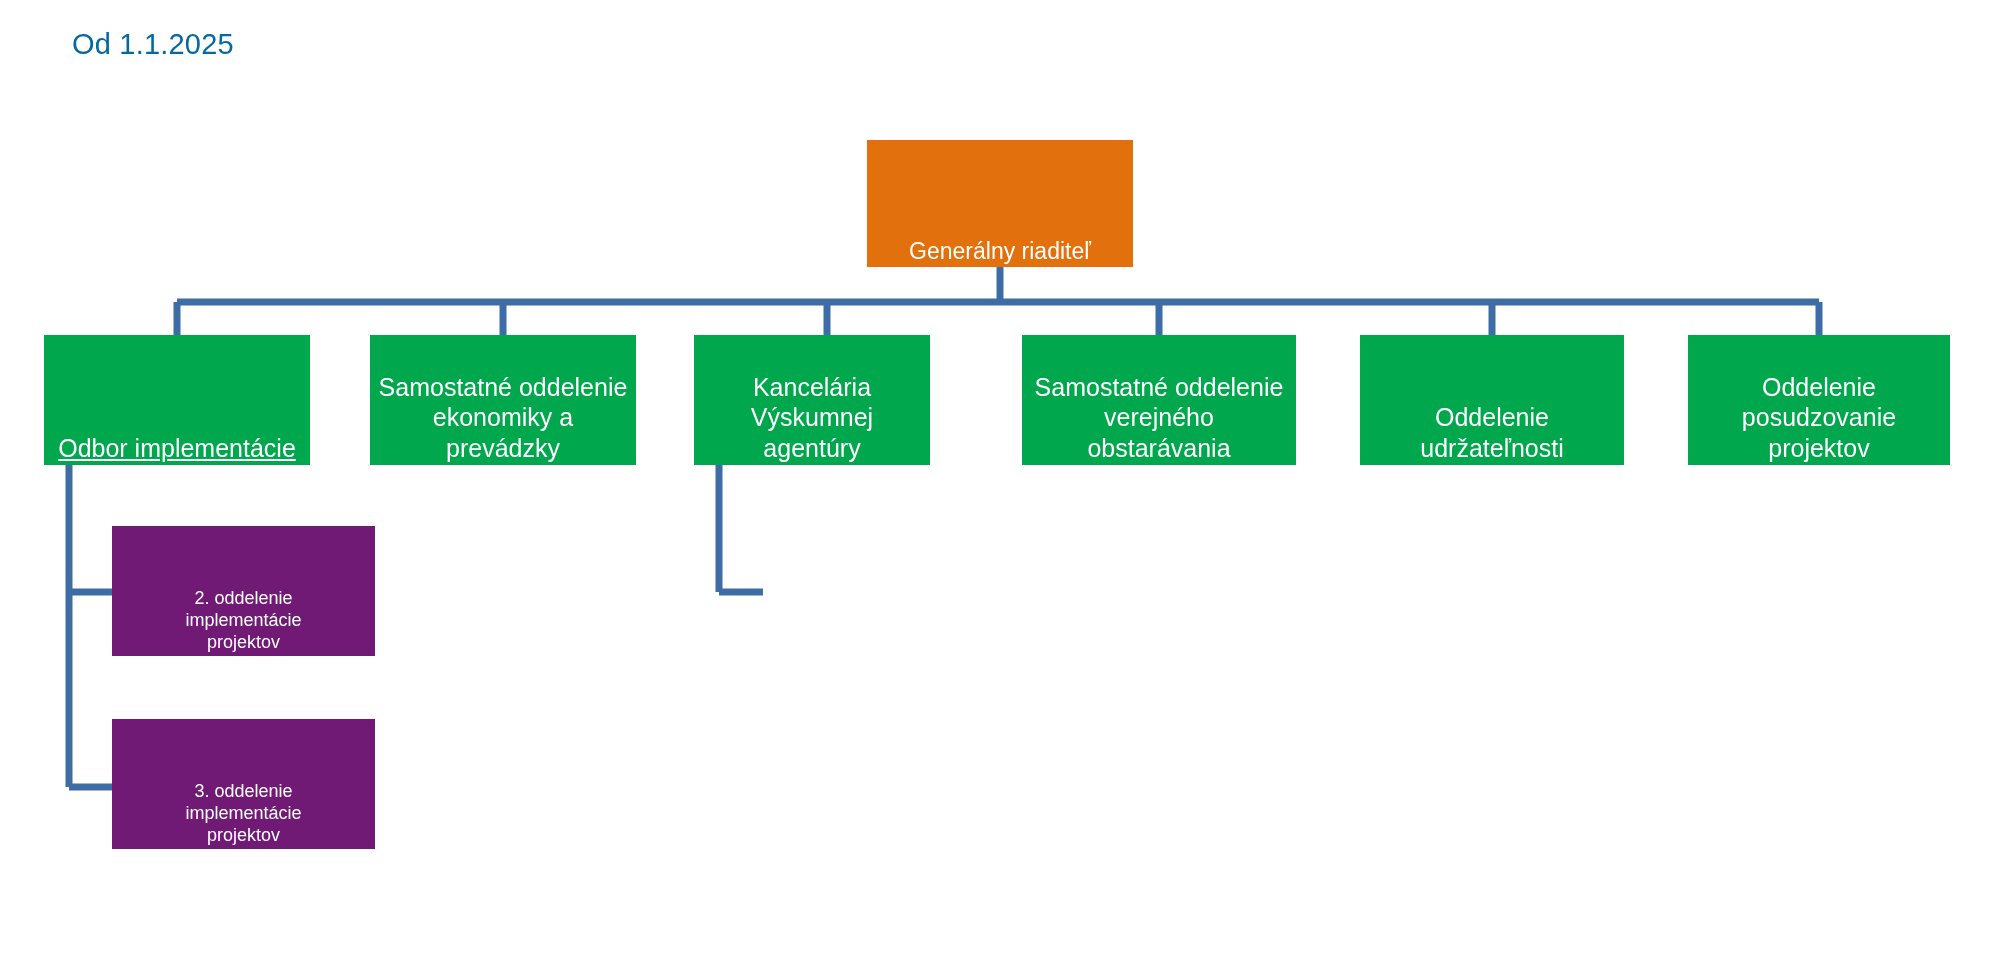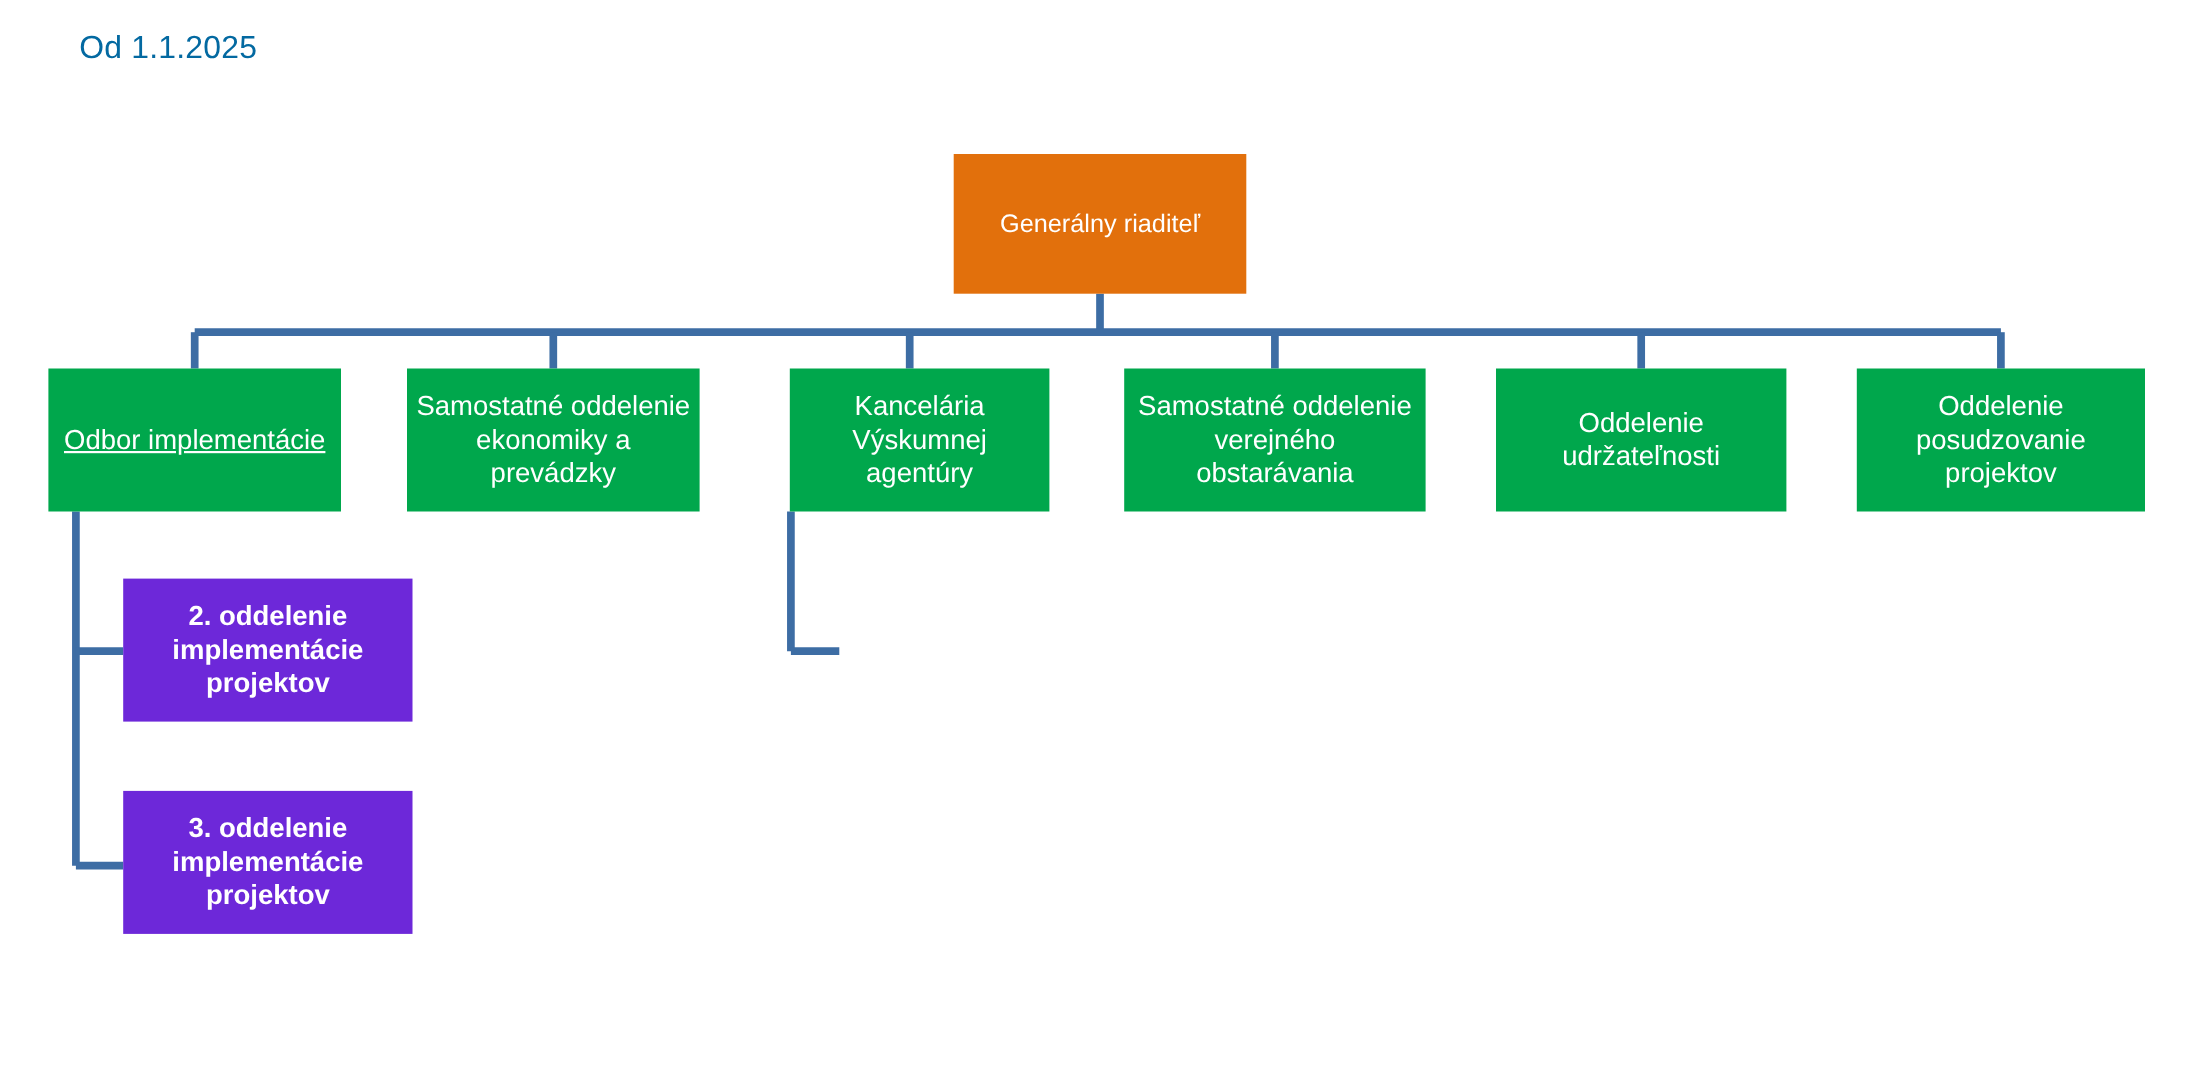--- a/index.html
+++ b/index.html
@@ -43,21 +43,21 @@
     width: 2000px;
     height: 968px;
     pointer-events: none;
   }
 
   
   .node {
     position: absolute;
     box-sizing: border-box;
     display: flex;
-    align-items: center;
+    align-items: flex-end;
     justify-content: center;
     text-align: center;
     color: #ffffff;
     line-height: 1.22;
     padding: 2px 6px;
   }
   .node .node-label {
     display: block;
     width: 100%;
     white-space: pre-line;
@@ -65,23 +65,22 @@
 
   .node.root {
     background: #e2700c;
     font-size: 23px;
   }
   .node.level1 {
     background: #00a74c;
     font-size: 25px;
   }
   .node.level2 {
-    background: #6d28d9;
-    font-size: 25px;
-    font-weight: bold;
+    background: #701a75;
+    font-size: 18px;
   }
 </style>
 </head>
 <body>
 
 <div id="chart-canvas">
 
   <div class="chart-title">Od 1.1.2025</div>
 
   <svg class="connectors" viewBox="0 0 2000 968" width="2000" height="968">
@@ -114,21 +113,21 @@
   <div class="node level1" style="left:44px; top:335px; width:266px; height:130px;text-decoration:underline;">
     <span class="node-label">Odbor implementácie</span>
   </div>
 
   <div class="node level1" style="left:370px; top:335px; width:266px; height:130px;">
     <span class="node-label">Samostatné oddelenie
 ekonomiky a
 prevádzky</span>
   </div>
 
-  <div class="node level1" style="left:694px; top:335px; width:236px; height:130px;margin-left:24px;">
+  <div class="node level1" style="left:694px; top:335px; width:236px; height:130px;">
     <span class="node-label">Kancelária Výskumnej
 agentúry</span>
   </div>
 
   <div class="node level1" style="left:1022px; top:335px; width:274px; height:130px;">
     <span class="node-label">Samostatné oddelenie
 verejného
 obstarávania</span>
   </div>
 

